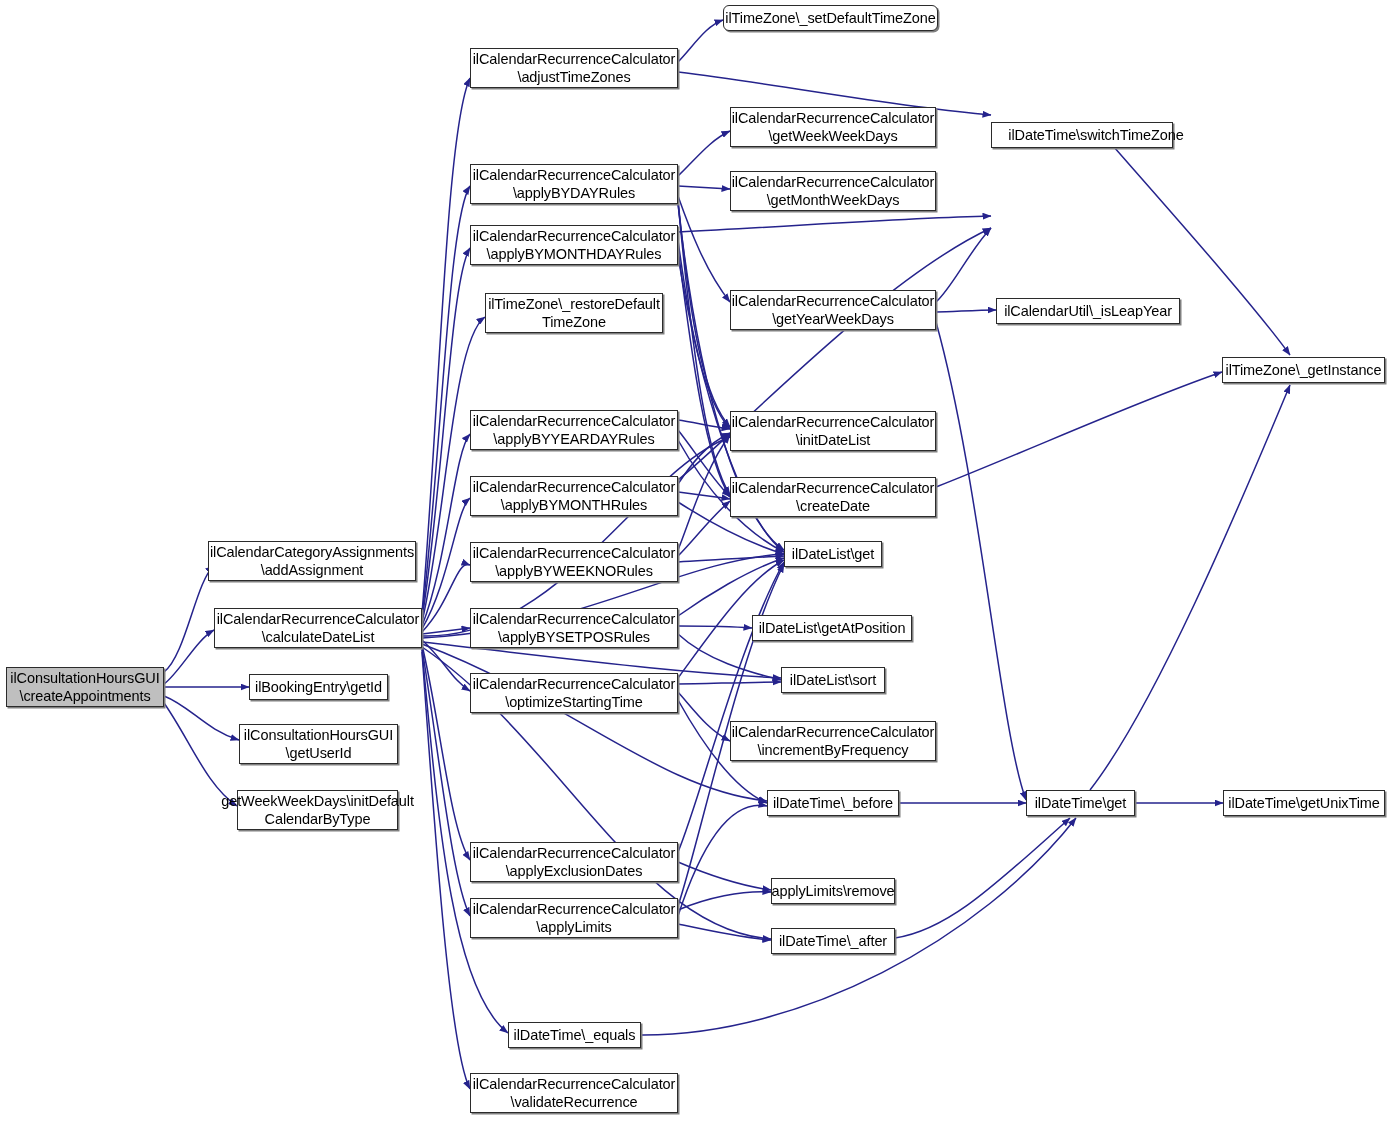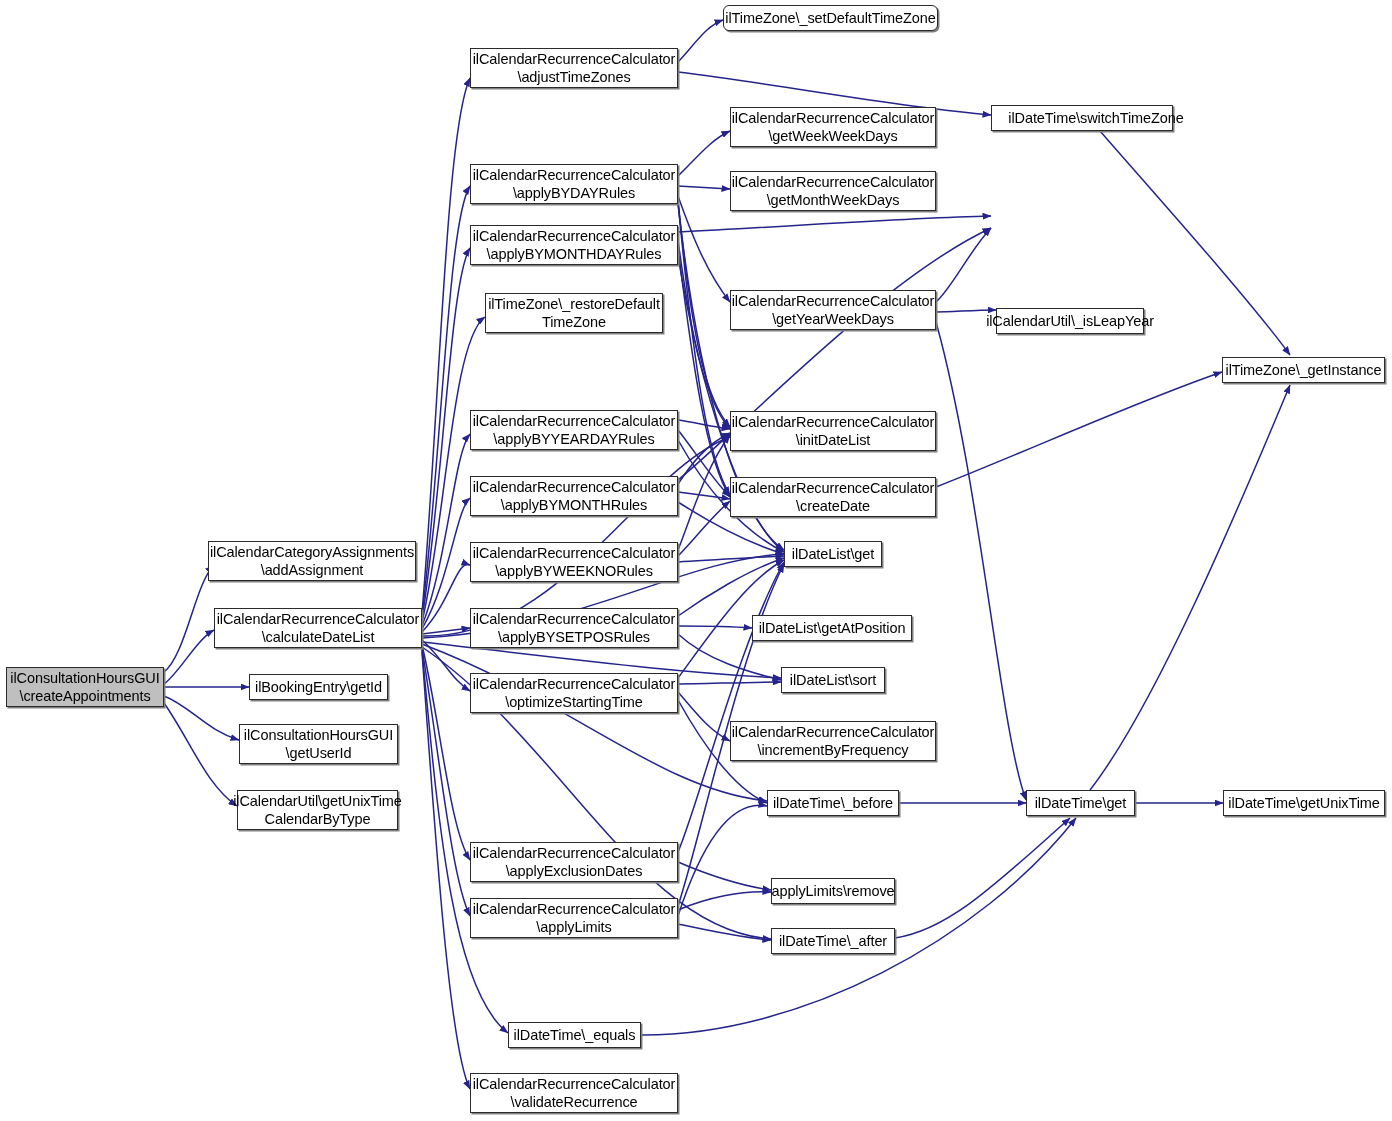--- a/index.html
+++ b/index.html
@@ -155,21 +155,21 @@
 
   <div class="node root" style="left:6px;  top:667px;  width:158px; height:40px;"><span class="node-label">ilConsultationHoursGUI
 \createAppointments</span></div>
   <div class="node shadow" style="left:208px; top:541px; width:208px; height:40px;"><span class="node-label">ilCalendarCategoryAssignments
 \addAssignment</span></div>
   <div class="node shadow" style="left:214px; top:608px; width:208px; height:40px;"><span class="node-label">ilCalendarRecurrenceCalculator
 \calculateDateList</span></div>
   <div class="node shadow" style="left:249px; top:674px; width:139px; height:26px;"><span class="node-label">ilBookingEntry\getId</span></div>
   <div class="node shadow" style="left:239px; top:724px; width:159px; height:40px;"><span class="node-label">ilConsultationHoursGUI
 \getUserId</span></div>
-  <div class="node shadow" style="left:237px; top:790px; width:161px; height:40px;"><span class="node-label">ilCalendarUtil\getUnixTime
+  <div class="node shadow" style="left:237px; top:790px; width:161px; height:40px;"><span class="node-label">getWeekWeekDays\initDefault
 CalendarByType</span></div>
   <div class="node shadow" style="left:470px; top:48px;  width:208px; height:40px;"><span class="node-label">ilCalendarRecurrenceCalculator
 \adjustTimeZones</span></div>
   <div class="node shadow" style="left:470px; top:164px; width:208px; height:40px;"><span class="node-label">ilCalendarRecurrenceCalculator
 \applyBYDAYRules</span></div>
   <div class="node shadow" style="left:470px; top:225px; width:208px; height:40px;"><span class="node-label">ilCalendarRecurrenceCalculator
 \applyBYMONTHDAYRules</span></div>
   <div class="node shadow" style="left:485px; top:293px; width:178px; height:40px;"><span class="node-label">ilTimeZone\_restoreDefault
 TimeZone</span></div>
   <div class="node shadow" style="left:470px; top:410px; width:208px; height:40px;"><span class="node-label">ilCalendarRecurrenceCalculator
@@ -201,19 +201,19 @@
   <div class="node shadow" style="left:730px; top:477px; width:206px; height:40px;"><span class="node-label">ilCalendarRecurrenceCalculator
 \createDate</span></div>
   <div class="node shadow" style="left:784px; top:541px; width:98px;  height:26px;"><span class="node-label">ilDateList\get</span></div>
   <div class="node shadow" style="left:752px; top:615px; width:160px; height:26px;"><span class="node-label">ilDateList\getAtPosition</span></div>
   <div class="node shadow" style="left:781px; top:667px; width:104px; height:26px;"><span class="node-label">ilDateList\sort</span></div>
   <div class="node shadow" style="left:730px; top:721px; width:206px; height:40px;"><span class="node-label">ilCalendarRecurrenceCalculator
 \incrementByFrequency</span></div>
   <div class="node shadow" style="left:767px; top:790px; width:132px; height:26px;"><span class="node-label">ilDateTime\_before</span></div>
   <div class="node shadow" style="left:771px; top:878px; width:124px; height:26px;"><span class="node-label">applyLimits\remove</span></div>
   <div class="node shadow" style="left:771px; top:928px; width:124px; height:26px;"><span class="node-label">ilDateTime\_after</span></div>
-  <div class="node shadow" style="left:991px; top:105px; width:182px; height:26px;padding-left:28px;"><span class="node-label">ilDateTime\switchTimeZone</span></div>
-  <div class="node shadow" style="left:996px; top:308px; width:148px; height:26px;"><span class="node-label">ilCalendarUtil\_isLeapYear</span></div>
+  <div class="node shadow" style="left:991px; top:122px; width:182px; height:26px;padding-left:28px;"><span class="node-label">ilDateTime\switchTimeZone</span></div>
+  <div class="node shadow" style="left:996px; top:298px; width:184px; height:26px;"><span class="node-label">ilCalendarUtil\_isLeapYear</span></div>
   <div class="node shadow" style="left:1222px; top:357px; width:163px; height:26px;"><span class="node-label">ilTimeZone\_getInstance</span></div>
   <div class="node shadow" style="left:1026px; top:790px; width:109px; height:26px;"><span class="node-label">ilDateTime\get</span></div>
   <div class="node shadow" style="left:1223px; top:790px; width:162px; height:26px;"><span class="node-label">ilDateTime\getUnixTime</span></div>
 
 </div>
 
 </body></html>

